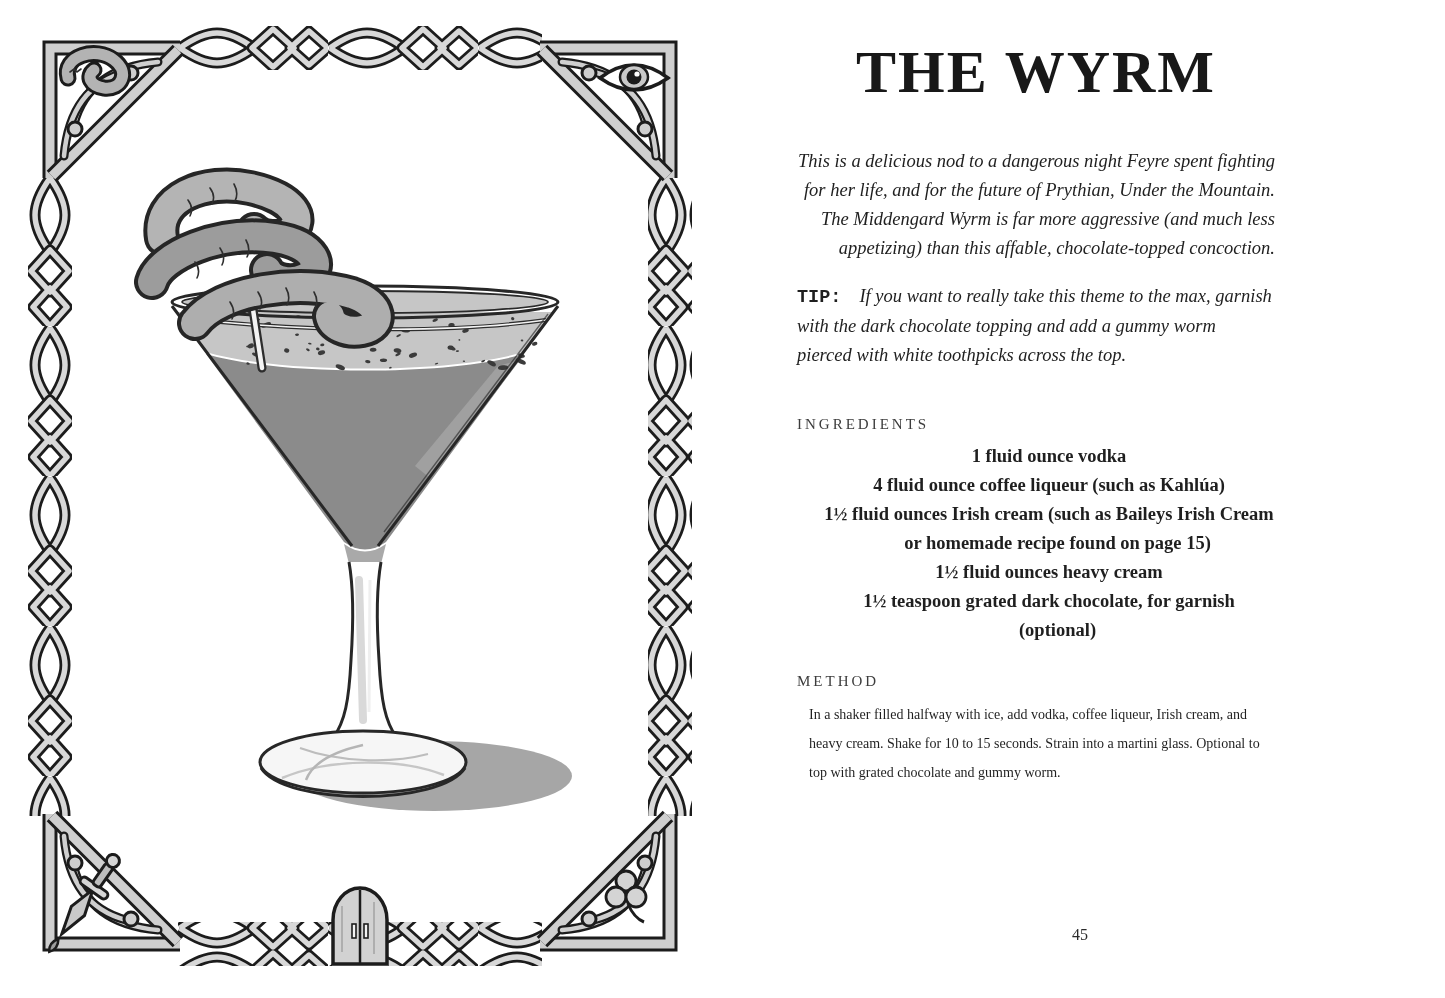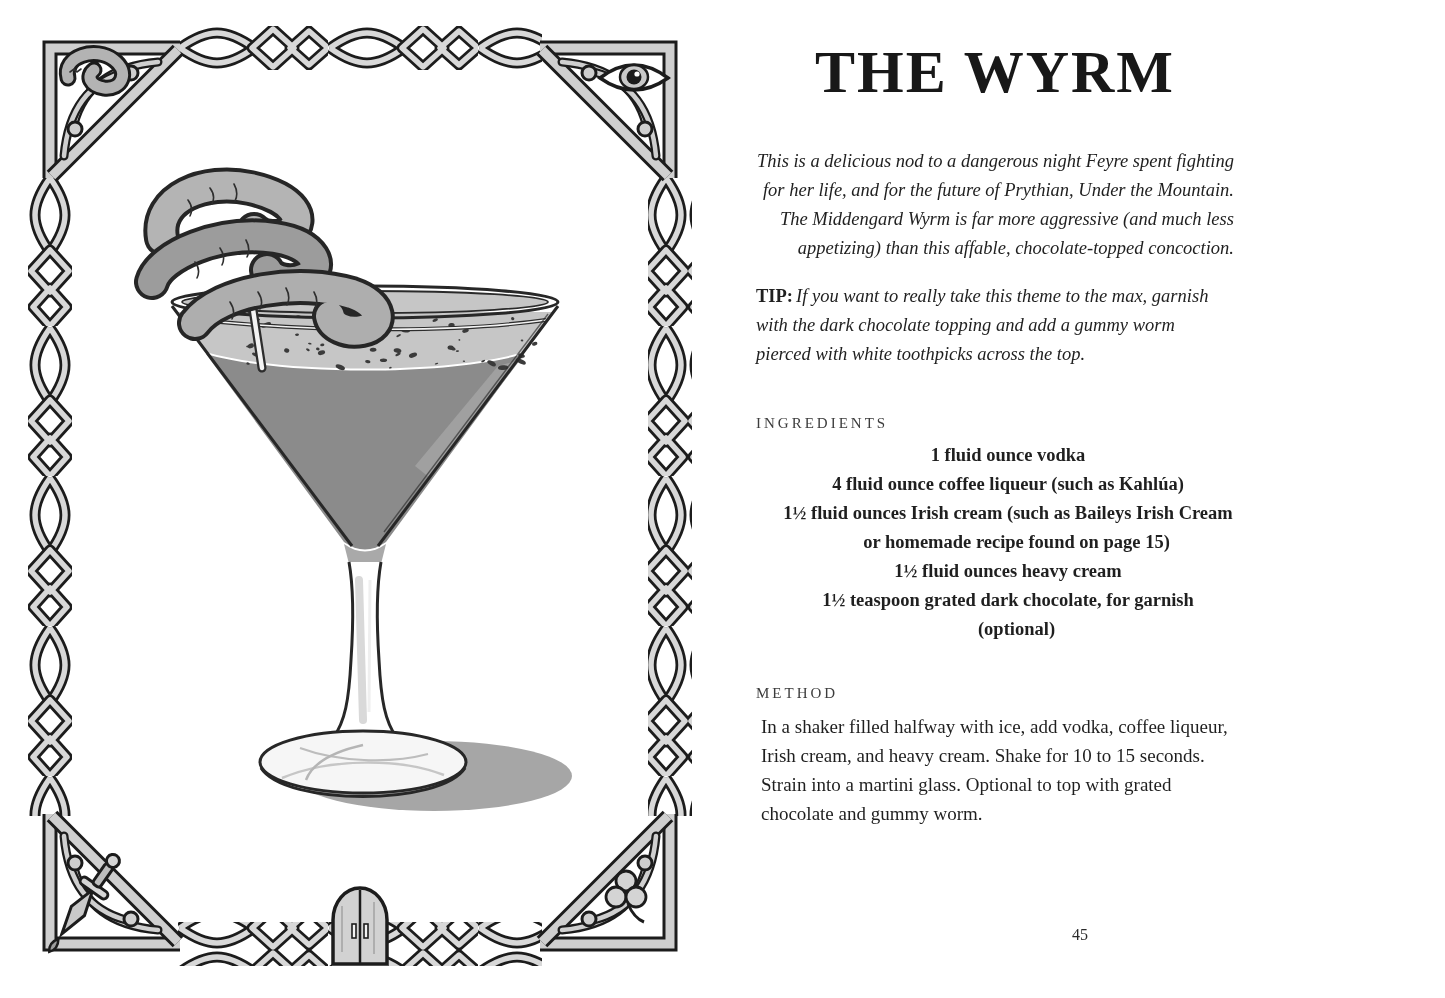--- a/index.html
+++ b/index.html
@@ -1,32 +1,32 @@
 <!DOCTYPE html>
 <html><head>
 <meta charset="utf-8">
 <style>
   html,body{margin:0;padding:0;background:#ffffff;}
   body{width:1445px;height:998px;position:relative;overflow:hidden;
        font-family:"Liberation Serif",serif;color:#1f1f1f;}
   .left-page{position:absolute;left:0;top:0;width:720px;height:998px;}
   .border-svg{position:absolute;left:28px;top:26px;}
   .glass-svg{position:absolute;left:100px;top:160px;}
-  .right-col{position:absolute;left:756px;top:0;width:478px;}
+  .right-col{position:absolute;left:797px;top:0;width:478px;}
   h1.title{font-size:60px;font-weight:700;letter-spacing:2px;text-align:center;
            margin:42px 0 0;line-height:1.02;color:#181818;}
   p.intro{font-style:italic;font-size:18.5px;line-height:29px;margin:44px 0 0;text-align:right;}
   p.tip{font-style:italic;font-size:18.5px;line-height:29px;margin:19px 0 0;}
-  p.tip b{font-style:normal;font-weight:700;margin-right:3px;}
+  p.tip b{font-style:normal;font-weight:700;margin-right:18px;font-family:Liberation Mono, monospace;}
   .seclabel{margin-top:46px;font-size:15px;letter-spacing:3px;color:#3c3c3c;}
-  .seclabel.method{margin-top:41px;}
+  .seclabel.method{margin-top:28px;}
   ul.ing{list-style:none;margin:9px 0 0;padding:0;font-weight:700;
          font-size:18.5px;line-height:29px;text-align:center;}
   ul.ing li{padding-left:43px;text-indent:-17px;}
-  p.method{font-size:19px;line-height:29px;margin:10px 5px 0;}
+  p.method{font-size:14px;line-height:29px;margin:10px 12px 0;}
   .pagenum{position:absolute;left:1040px;top:926px;width:80px;text-align:center;
            font-size:16px;color:#2a2a2a;}
   
   .rd{fill:none;stroke:#1c1c1c;stroke-width:11;stroke-linejoin:round;}
   .rl{fill:none;stroke:#d8d8d8;stroke-width:5.5;stroke-linejoin:round;}
   .cd{fill:none;stroke:#1c1c1c;stroke-width:15;stroke-linejoin:miter;}
   .cl{fill:none;stroke:#cfcfcf;stroke-width:9;stroke-linejoin:miter;}
   .td{fill:none;stroke:#1c1c1c;stroke-width:9;stroke-linecap:round;}
   .tl{fill:none;stroke:#cfcfcf;stroke-width:4.5;stroke-linecap:round;}
   .ol{stroke:#272727;stroke-width:3;fill:none;}

